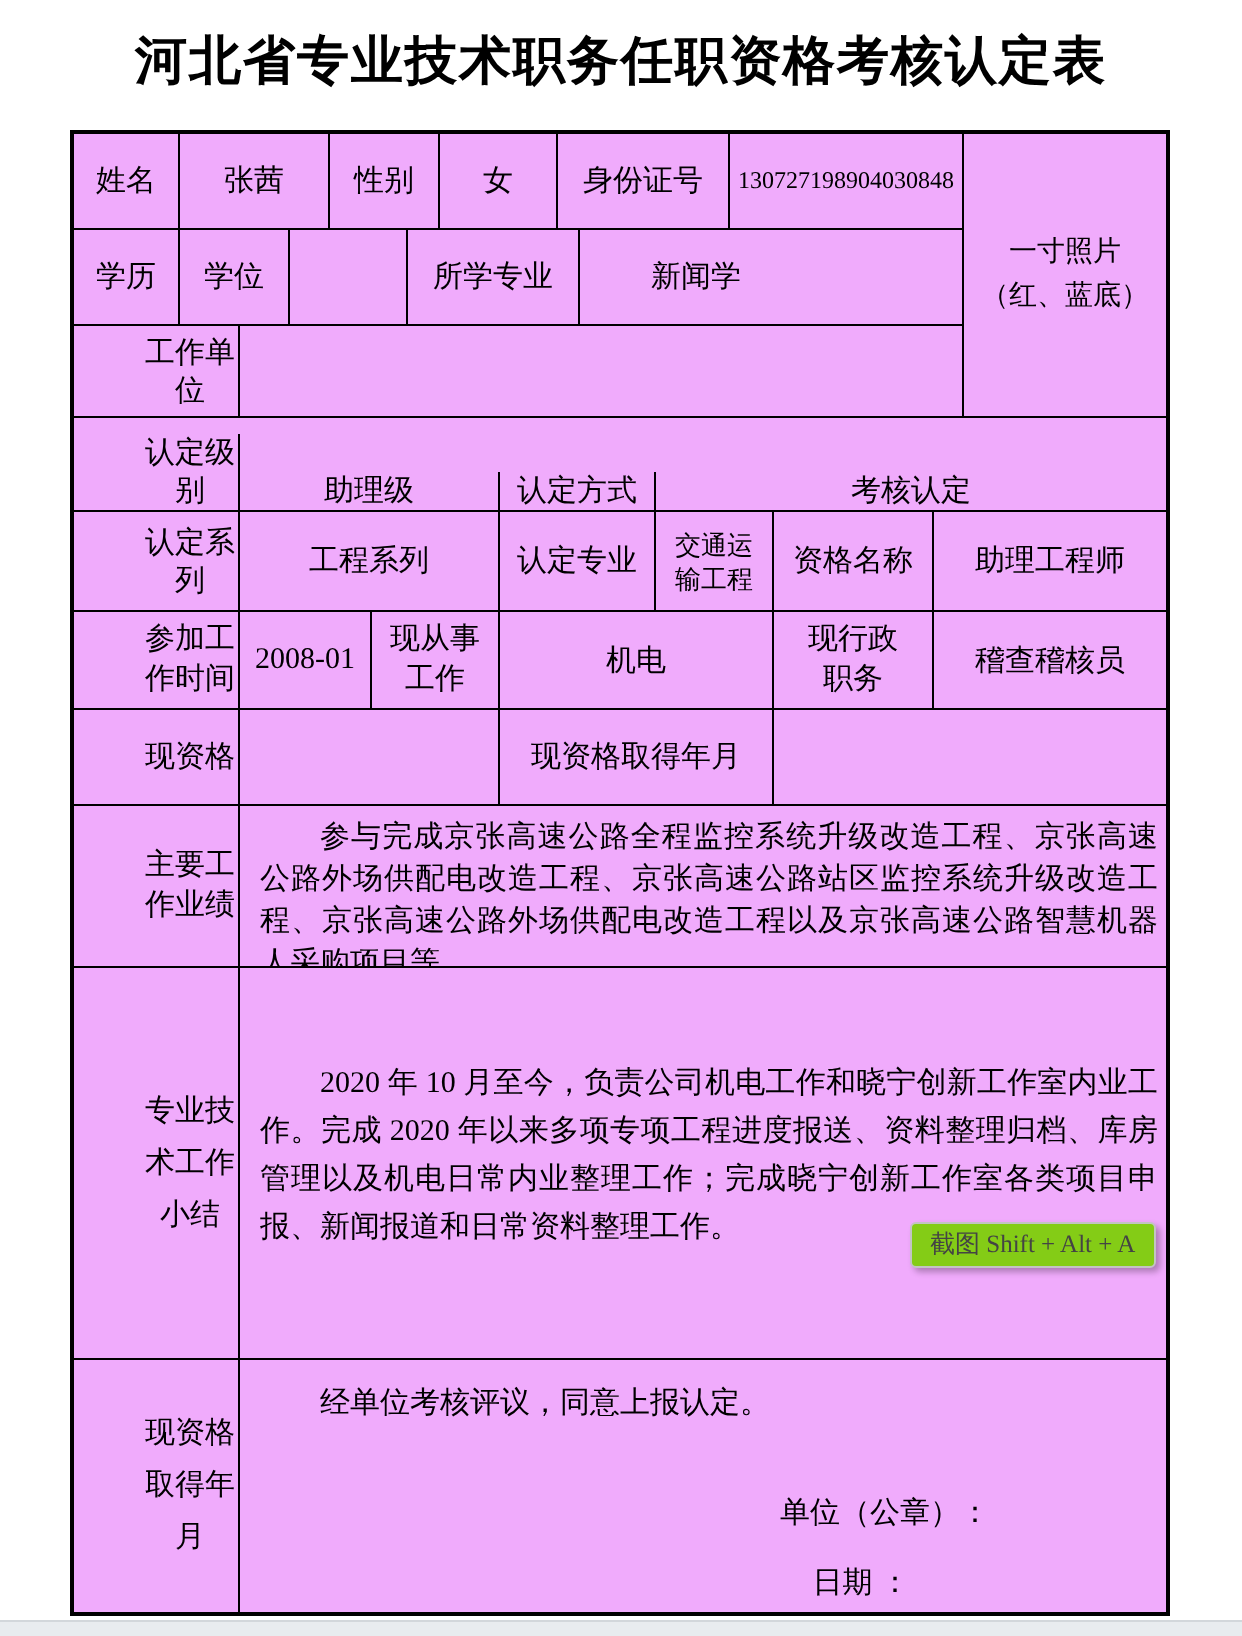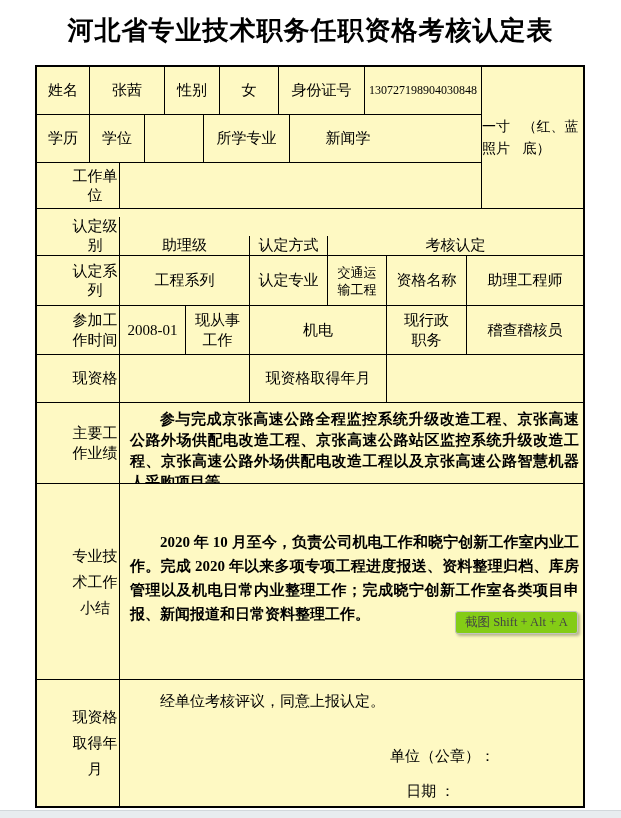--- a/index.html
+++ b/index.html
@@ -8,52 +8,52 @@
     font-family:"Liberation Serif","DejaVu Serif",serif;color:#000;
   }
   .page{position:absolute;inset:0;background:#fff;}
   .title{
     position:absolute;top:13px;left:0;width:621px;text-align:center;
     font-size:26px;font-weight:bold;letter-spacing:1px;white-space:nowrap;
   }
   
   .tbl{
     position:absolute;left:35px;top:65px;width:550px;box-sizing:border-box;
-    border:2px solid #000;background:#fef9c3;display:flex;flex-direction:column;
+    border:2px solid #000;background:#f0abfc;display:flex;flex-direction:column;
     font-size:15px;
   }
   .row{display:flex;border-bottom:1px solid #000;box-sizing:border-box;}
   .row.last{border-bottom:none;}
   .cell{
     box-sizing:border-box;border-right:1px solid #000;
     display:flex;align-items:center;justify-content:center;text-align:center;
     overflow:hidden;
   }
   .cell.endc{border-right:none;}
   .top-section{display:flex;border-bottom:1px solid #000;}
   .top-left{width:445px;box-sizing:border-box;border-right:1px solid #000;display:flex;flex-direction:column;}
   .top-left .row:last-child{border-bottom:none;}
-  .photo-cell{flex:1;display:flex;flex-direction:row;align-items:center;justify-content:center;
+  .photo-cell{flex:1;display:flex;flex-direction:column;align-items:center;justify-content:center;
     font-size:14px;line-height:22px;}
   .h48{height:48px;} .h45{height:45px;} .h47{height:47px;align-items:flex-end;} .h50{height:50px;}
   .h49{height:49px;} .h81{height:81px;} .h196{height:196px;} .h126{height:126px;}
   .w53{width:53px;} .w75{width:75px;} .w55{width:55px;} .w59{width:59px;}
   .w86{width:86px;} .w116{width:116px;font-size:12px;letter-spacing:0;}
   .w83{width:83px;padding-left:34px;} .w130{width:130px;} .w78{width:78px;} .w66{width:66px;}
   .w64{width:64px;} .w137{width:137px;} .w80{width:80px;}
   .flex1{flex:1;}
   .wrap4{display:inline-block;width:60px;line-height:20px;}
   .wrap4.loose{line-height:26px;}
   .wrap3{display:inline-block;width:46px;line-height:20px;}
   .small2{font-size:13px;}
   .small2 .wrap3{width:40px;line-height:17px;}
   
   .para{
     display:block;text-align:justify;padding:6px 4px 0 10px;
-    line-height:21px;text-indent:2em;font-weight:bold;
+    line-height:21px;text-indent:2em;
   }
   .para.summary{padding-top:46px;line-height:24px;}
   
   .review-cell{display:block;text-align:left;padding:12px 0 0 0;}
   .review-line{text-indent:2em;padding-left:10px;}
   .seal-line{text-align:right;padding-right:88px;margin-top:36px;}
   .date-line{text-align:right;padding-right:128px;margin-top:16px;}
   
   .tooltip{
     position:absolute;left:455px;top:611px;height:23px;z-index:5;

